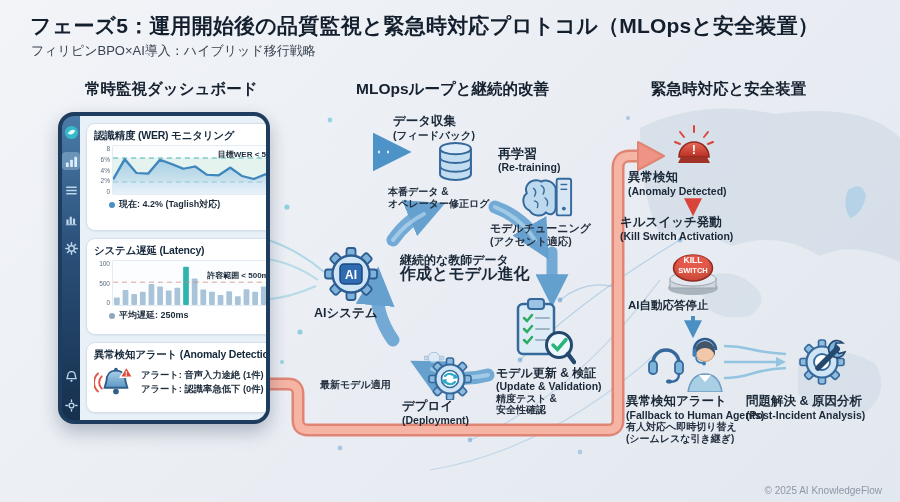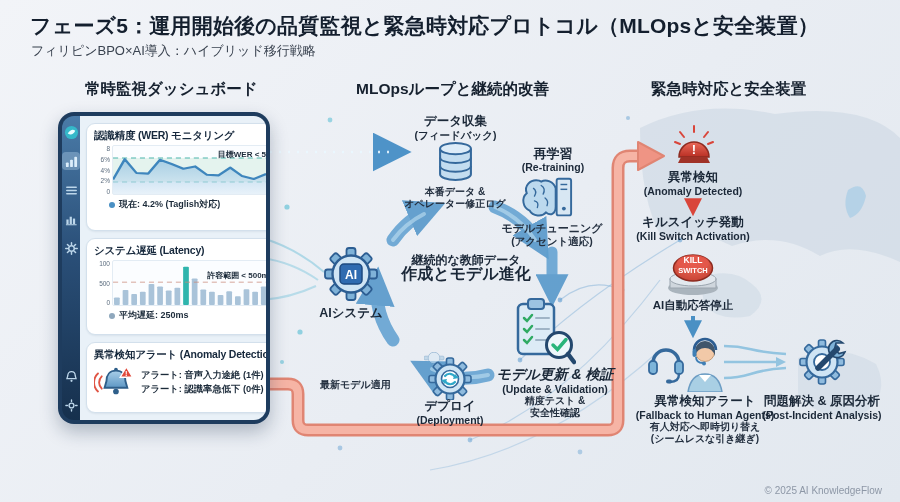--- a/index.html
+++ b/index.html
@@ -1,20 +1,20 @@
 <!DOCTYPE html>
 <html><head>
 <meta charset="utf-8">
 <style>
   html,body{margin:0;padding:0;}
   body{font-family:"Liberation Sans","DejaVu Sans",sans-serif;}
   #stage{position:relative;width:900px;height:502px;overflow:hidden;
          background:linear-gradient(135deg,#f2f4f8 0%,#e9edf3 55%,#e2e8ef 100%);}
   .abs{position:absolute;}
-  .ctr{text-align:center;}
+  .ctr{}
   #title{left:30px;top:12px;font-size:21px;font-weight:bold;color:#141f2e;letter-spacing:.2px;}
   #subtitle{left:31px;top:42px;font-size:13px;color:#39424f;}
   .sec-head{font-size:15.5px;font-weight:bold;color:#16212f;}
   
   #panel{left:58px;top:112px;width:212px;height:312px;background:#1e3c5e;border-radius:16px;
          padding:4px;box-shadow:0 8px 18px rgba(18,40,70,.28);z-index:5;box-sizing:border-box;}
   #panel-inner{display:flex;width:100%;height:100%;border-radius:12px;overflow:hidden;}
   #side{width:27px;background:linear-gradient(180deg,#4a7ba8 0%,#2a4f78 45%,#16304d 100%);
         display:flex;flex-direction:column;align-items:center;padding:7px 0 6px 0;gap:11px;}
   #side .ic{width:18px;height:18px;display:flex;align-items:center;justify-content:center;border-radius:4px;}
@@ -350,21 +350,21 @@
       <path d="M8 31 l3 3 l5 -6" stroke="#2faa63" stroke-width="2.5" fill="none"></path>
         <line x1="20" y1="31" x2="33" y2="31" stroke="#9fb4c6" stroke-width="2"></line>
       <path d="M8 42 l3 3 l5 -6" stroke="#2faa63" stroke-width="2.5" fill="none"></path>
         <line x1="20" y1="42" x2="30" y2="42" stroke="#9fb4c6" stroke-width="2"></line>
     </g>
     <circle cx="43" cy="47" r="12.5" fill="#eef7fb" stroke="#24486e" stroke-width="3"></circle>
     <path d="M37 47 l4.5 4.5 l8.5 -10" stroke="#29b57a" stroke-width="3.5" fill="none" stroke-linecap="round"></path>
     <line x1="52" y1="56" x2="58" y2="64" stroke="#24486e" stroke-width="4.5" stroke-linecap="round"></line>
   </svg>
   <div class="abs node ctr" style="left:496px;top:366px;width:118px;">
-    <div class="nt" style="font-size:14px;font-style:italic;">モデル更新 &amp; 検証</div>
+    <div class="nt" style="font-size:12px;">モデル更新 &amp; 検証</div>
     <div class="ns">(Update &amp; Validation)</div>
     <div class="nc">精度テスト &amp;</div>
     <div class="nc">安全性確認</div>
   </div>
 
   <svg class="abs icon-abs" style="left:424px;top:352px;" width="50" height="48" viewBox="0 0 50 48">
     <g transform="translate(10,6) scale(0.45)" opacity="0.5">
       <g transform="translate(0,0)">
           <g fill="#9fc6e2" stroke="#5d92bd" stroke-width="2">
         <rect x="-4" y="-22" width="8" height="10" rx="2"></rect>

